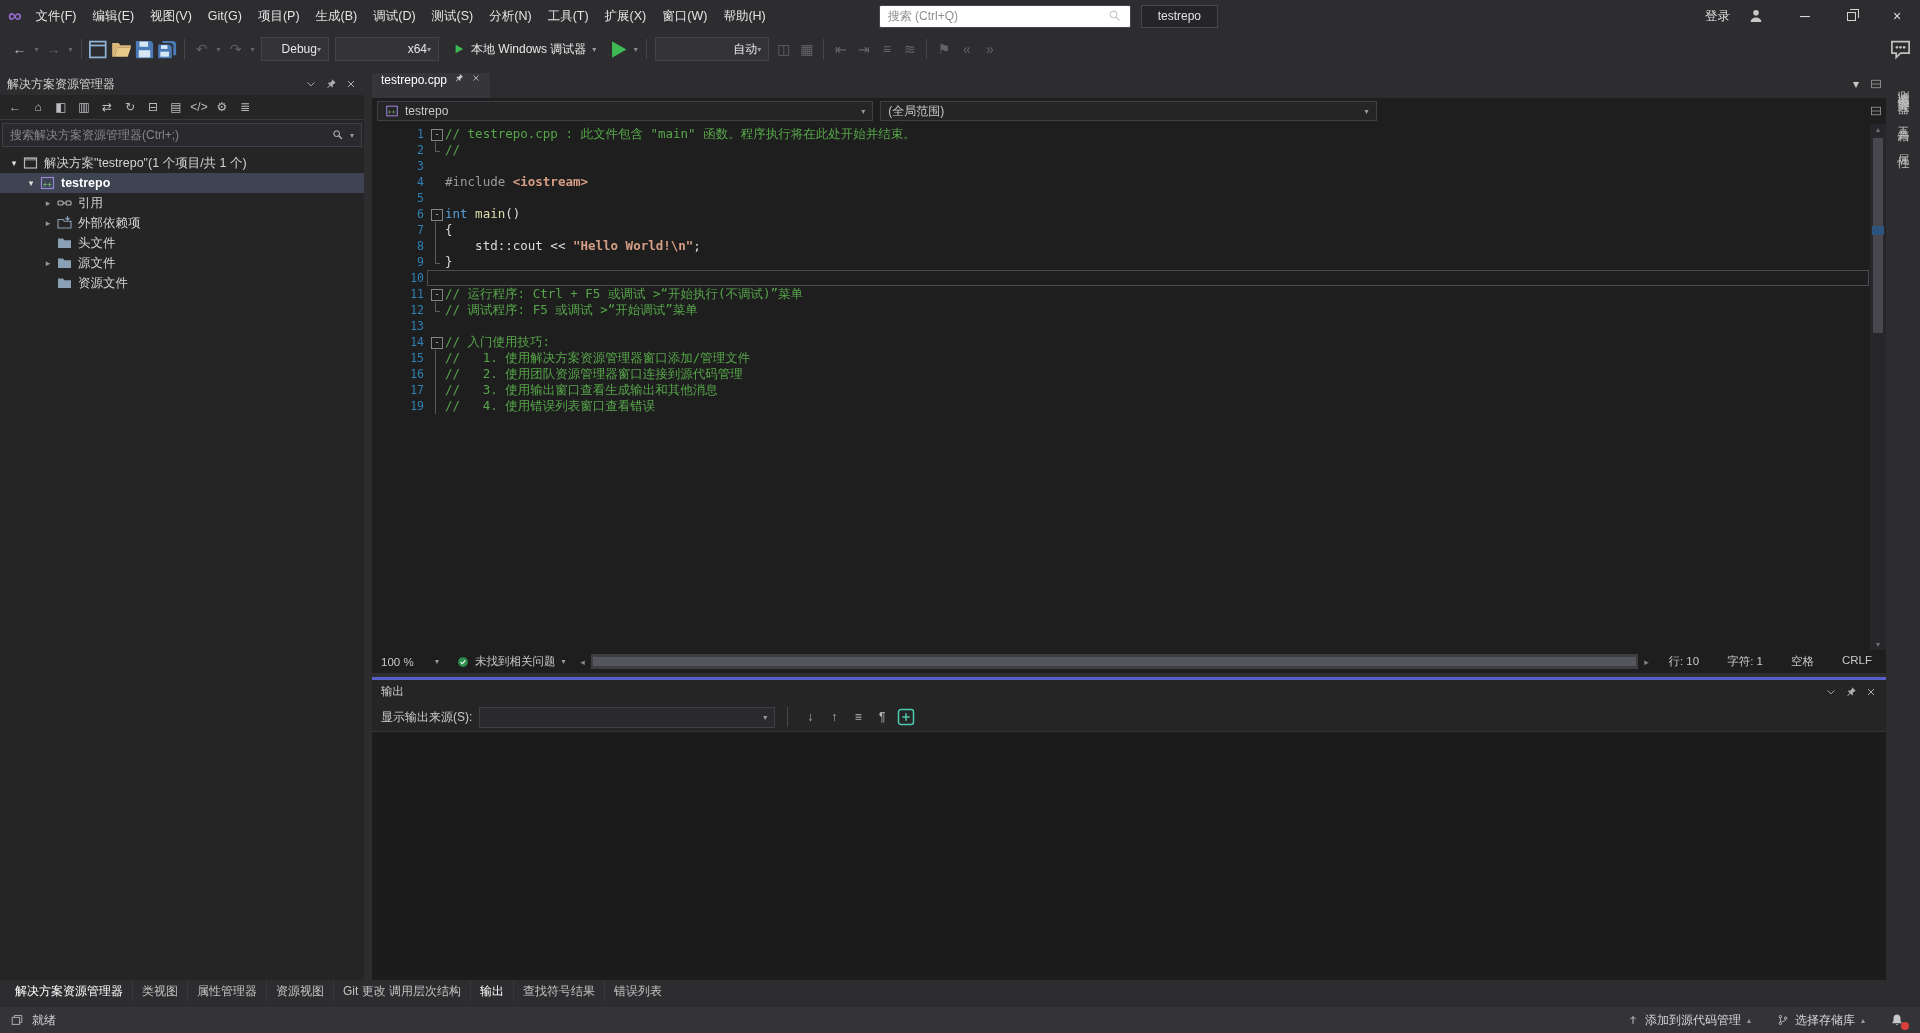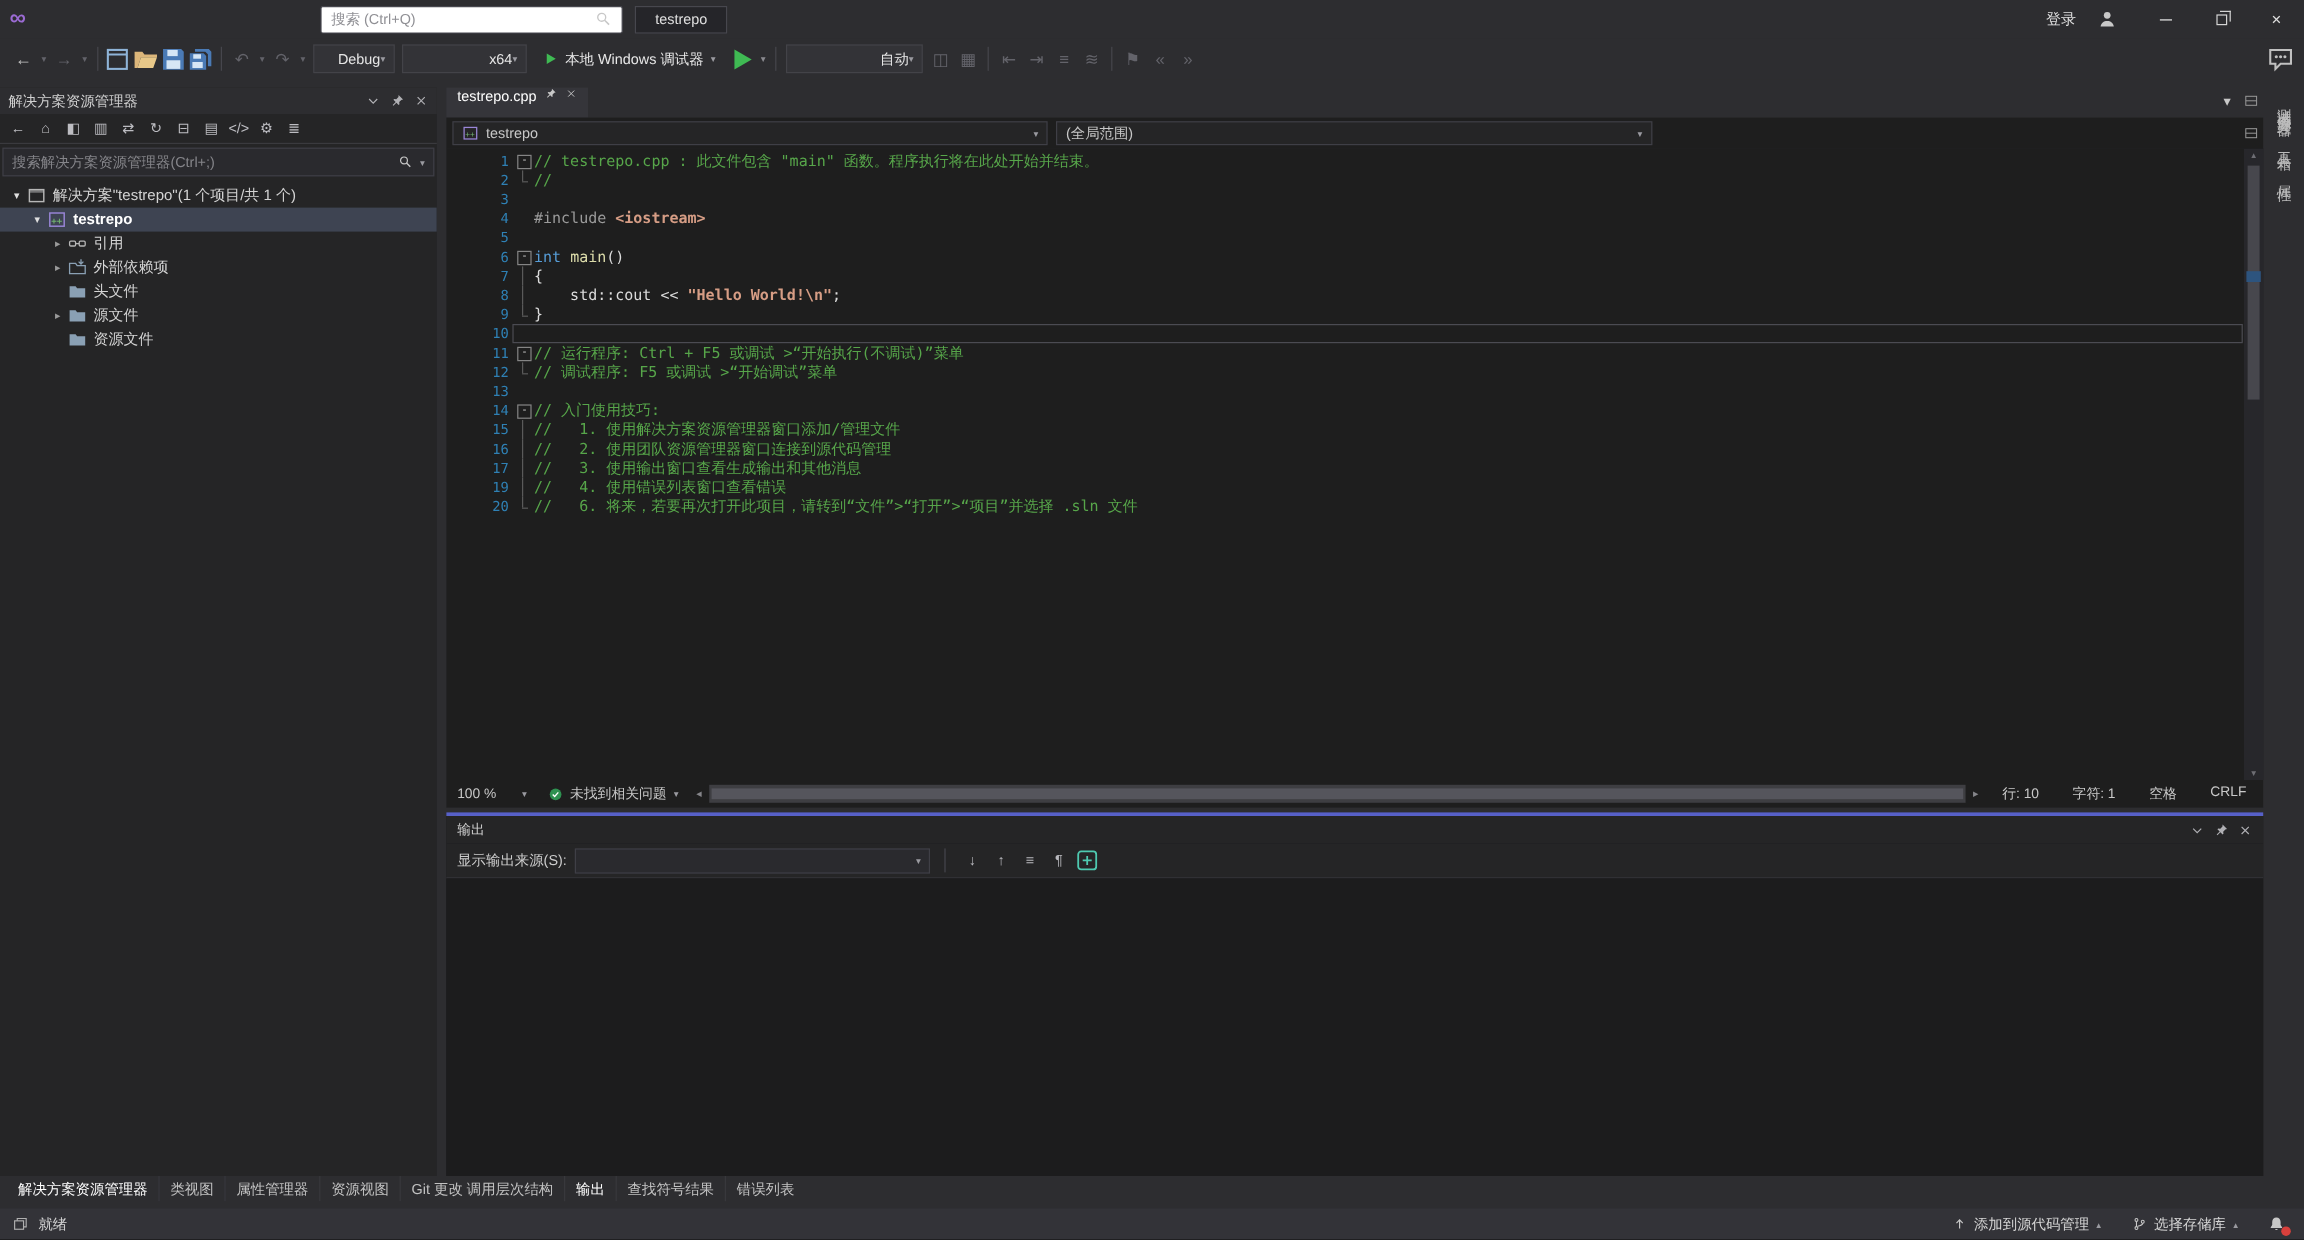--- a/index.html
+++ b/index.html
@@ -138,20 +138,35 @@
   .sb-bell { position:relative; width:30px; height:100%; display:flex; align-items:center; justify-content:center; }
   .badge { position:absolute; right:3px; bottom:3px; width:8px; height:8px; border-radius:50%; background:var(--badge-red); }
 </style>
 </head>
 <body>
 
 <div class="app">
 
   <header class="titlebar">
     <span class="vs-logo">∞</span>
+    <nav class="menubar">
+        <span class="menu-item">文件(F)</span>
+        <span class="menu-item">编辑(E)</span>
+        <span class="menu-item">视图(V)</span>
+        <span class="menu-item">Git(G)</span>
+        <span class="menu-item">项目(P)</span>
+        <span class="menu-item">生成(B)</span>
+        <span class="menu-item">调试(D)</span>
+        <span class="menu-item">测试(S)</span>
+        <span class="menu-item">分析(N)</span>
+        <span class="menu-item">工具(T)</span>
+        <span class="menu-item">扩展(X)</span>
+        <span class="menu-item">窗口(W)</span>
+        <span class="menu-item">帮助(H)</span>
+      </nav>
     <span class="sp1"></span>
     <div class="searchbox">
       <span class="sb-text">搜索 (Ctrl+Q)</span>
       <span class="icn i14">
           <svg viewBox="0 0 16 16">
             <circle cx="6.2" cy="6.2" r="3.8" fill="none" stroke="currentColor" stroke-width="1.3"></circle>
             <path d="M9 9l4.2 4.2" stroke="currentColor" stroke-width="1.5"></path>
           </svg>
         </span>
     </div>
@@ -448,21 +463,20 @@
             <div class="code-line"><span class="bp-margin"></span><span class="line-num">9</span><span class="line-body"><span class="fold fe"></span><span class="code-text"><span class="tok-pln">}</span></span></span></div>
             <div class="code-line current"><span class="bp-margin"></span><span class="line-num">10</span><span class="line-body"><span class="fold"></span><span class="code-text"><span class="cursor"></span></span></span></div>
             <div class="code-line"><span class="bp-margin"></span><span class="line-num">11</span><span class="line-body"><span class="fold fb"></span><span class="code-text"><span class="tok-com">// 运行程序: Ctrl + F5 或调试 &gt;“开始执行(不调试)”菜单</span></span></span></div>
             <div class="code-line"><span class="bp-margin"></span><span class="line-num">12</span><span class="line-body"><span class="fold fe"></span><span class="code-text"><span class="tok-com">// 调试程序: F5 或调试 &gt;“开始调试”菜单</span></span></span></div>
             <div class="code-line"><span class="bp-margin"></span><span class="line-num">13</span><span class="line-body"><span class="fold"></span><span class="code-text"></span></span></div>
             <div class="code-line"><span class="bp-margin"></span><span class="line-num">14</span><span class="line-body"><span class="fold fb"></span><span class="code-text"><span class="tok-com">// 入门使用技巧: </span></span></span></div>
             <div class="code-line"><span class="bp-margin"></span><span class="line-num">15</span><span class="line-body"><span class="fold fm"></span><span class="code-text"><span class="tok-com">//   1. 使用解决方案资源管理器窗口添加/管理文件</span></span></span></div>
             <div class="code-line"><span class="bp-margin"></span><span class="line-num">16</span><span class="line-body"><span class="fold fm"></span><span class="code-text"><span class="tok-com">//   2. 使用团队资源管理器窗口连接到源代码管理</span></span></span></div>
             <div class="code-line"><span class="bp-margin"></span><span class="line-num">17</span><span class="line-body"><span class="fold fm"></span><span class="code-text"><span class="tok-com">//   3. 使用输出窗口查看生成输出和其他消息</span></span></span></div>
             <div class="code-line"><span class="bp-margin"></span><span class="line-num">19</span><span class="line-body"><span class="fold fm"></span><span class="code-text"><span class="tok-com">//   4. 使用错误列表窗口查看错误</span></span></span></div>
-            <div class="code-line"><span class="bp-margin"></span><span class="line-num">20</span><span class="line-body"><span class="fold fe"></span><span class="code-text"><span class="tok-com">//   6. 将来，若要再次打开此项目，请转到“文件”&gt;“打开”&gt;“项目”并选择 .sln 文件</span></span></span></div>
           </div>
         <div class="vscroll">
           <span class="vs-arrow up">▴</span>
           <div class="vs-thumb"></div>
           <div class="vs-caretmark"></div>
           <span class="vs-arrow down">▾</span>
         </div>
       </div>
 
       <div class="editor-status">

